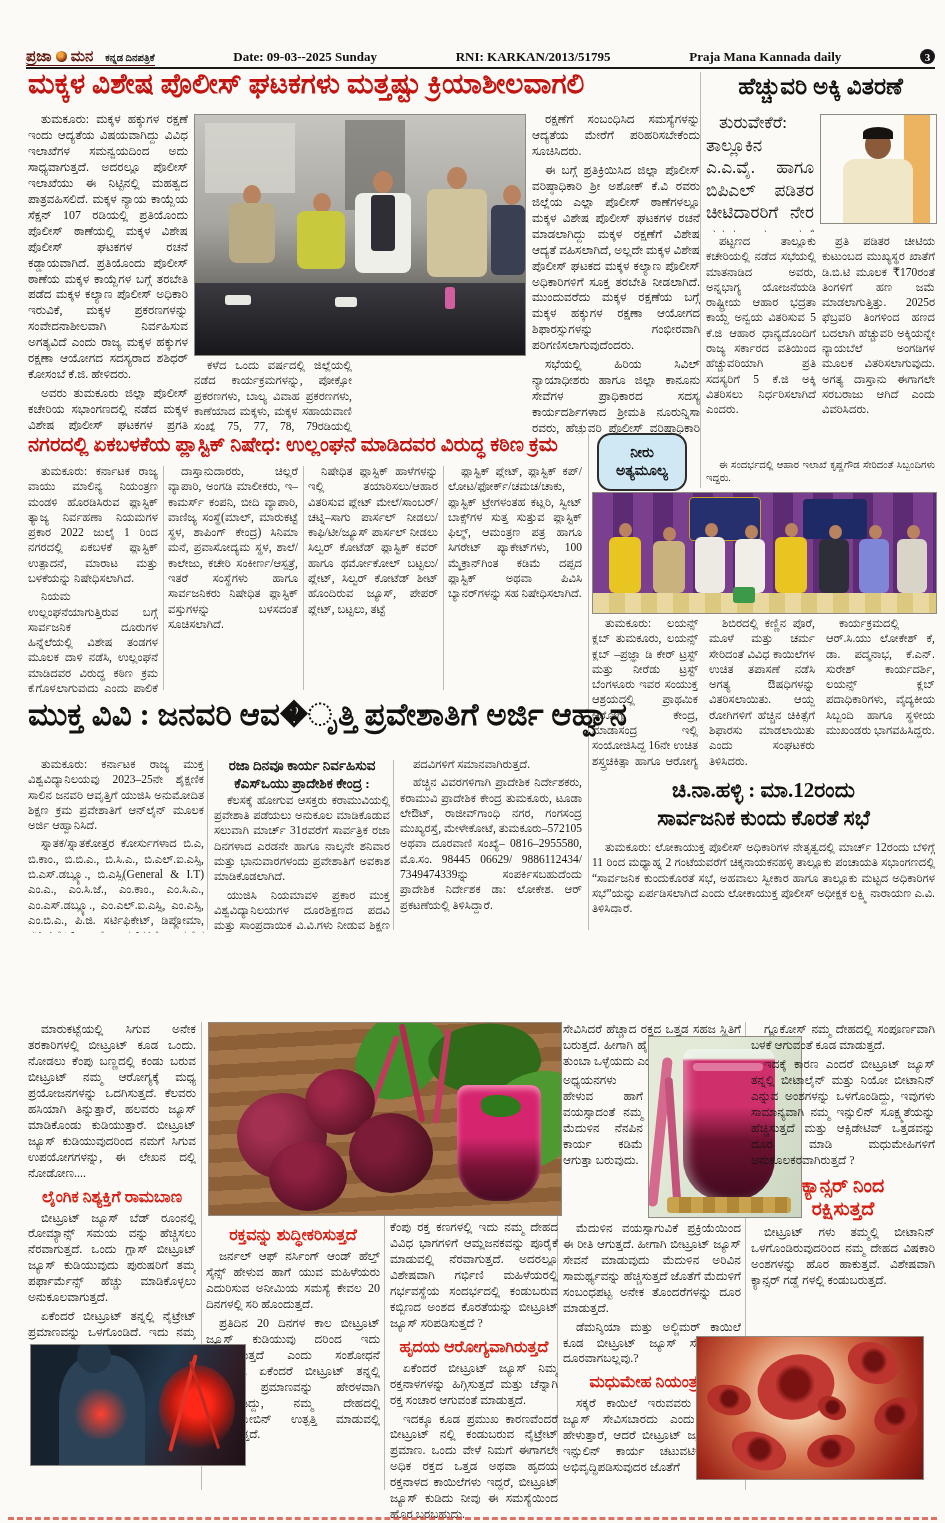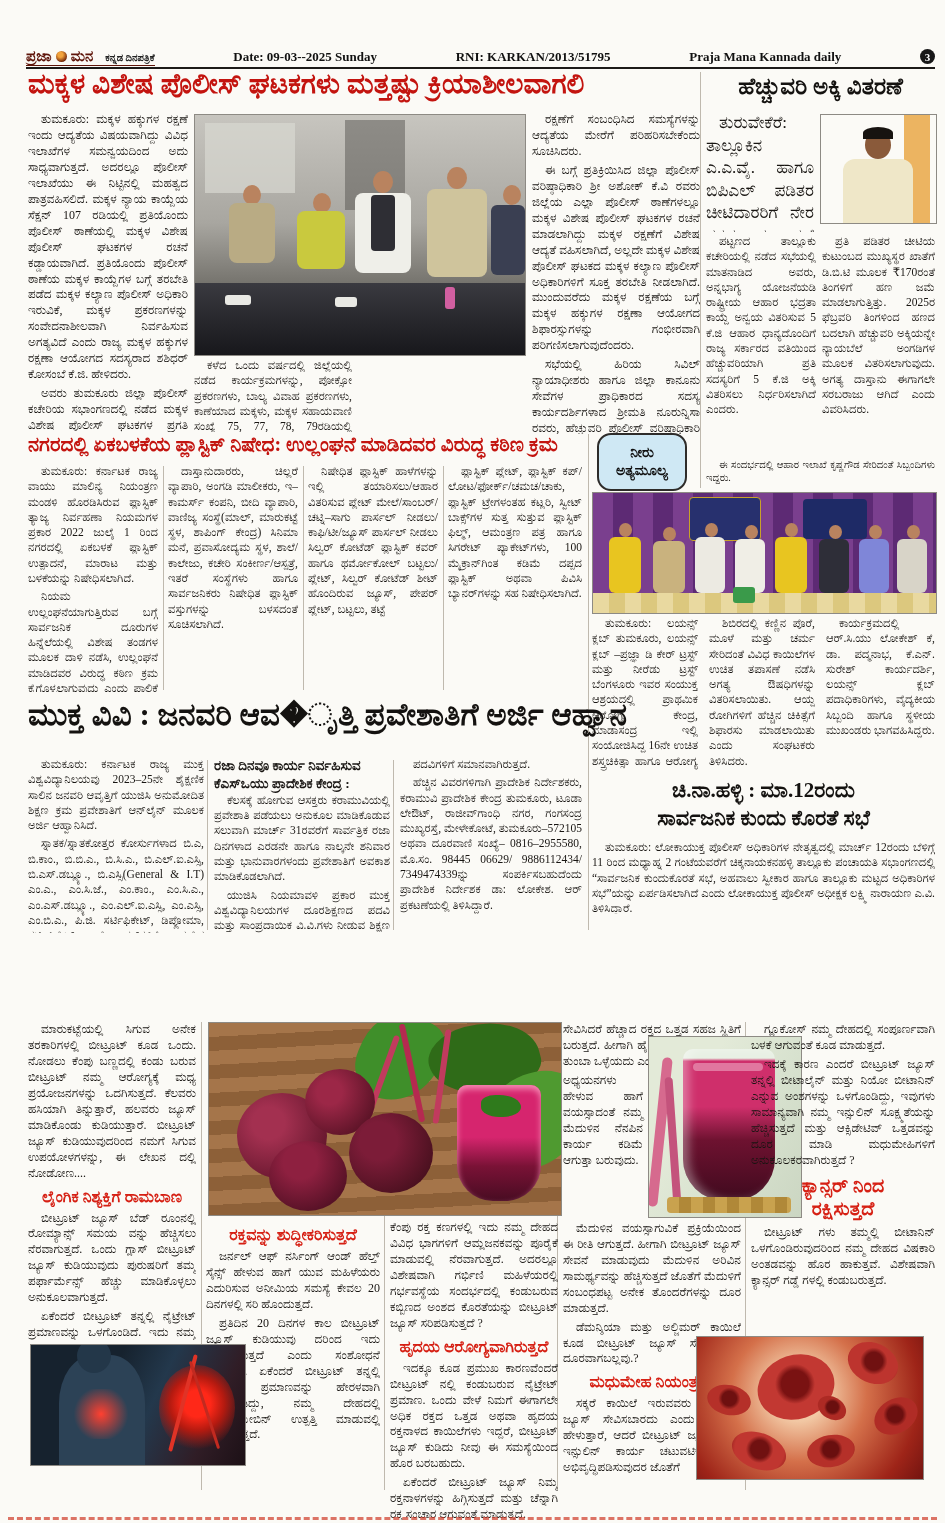--- a/index.html
+++ b/index.html
@@ -169,21 +169,21 @@
   <div class="col" style="left:592px;top:840px;width:343px;height:74px;font-size:11.5px;">
       <p>ತುಮಕೂರು: ಲೋಕಾಯುಕ್ತ ಪೊಲೀಸ್ ಅಧಿಕಾರಿಗಳ ನೇತೃತ್ವದಲ್ಲಿ ಮಾರ್ಚ್ 12ರಂದು ಬೆಳಿಗ್ಗೆ 11 ರಿಂದ ಮಧ್ಯಾಹ್ನ 2 ಗಂಟೆಯವರೆಗೆ ಚಿಕ್ಕನಾಯಕನಹಳ್ಳಿ ತಾಲ್ಲೂಕು ಪಂಚಾಯತಿ ಸಭಾಂಗಣದಲ್ಲಿ “ಸಾರ್ವಜನಿಕ ಕುಂದುಕೊರತೆ ಸಭೆ, ಅಹವಾಲು ಸ್ವೀಕಾರ ಹಾಗೂ ತಾಲ್ಲೂಕು ಮಟ್ಟದ ಅಧಿಕಾರಿಗಳ ಸಭೆ”ಯನ್ನು ಏರ್ಪಡಿಸಲಾಗಿದೆ ಎಂದು ಲೋಕಾಯುಕ್ತ ಪೊಲೀಸ್ ಅಧೀಕ್ಷಕ ಲಕ್ಷ್ಮಿ ನಾರಾಯಣ ಎ.ವಿ. ತಿಳಿಸಿದ್ದಾರೆ.</p>
     </div>
 
   <div class="abs hl-black" style="left:28px;top:697px;width:556px;font-size:31px;text-align:center;white-space:nowrap;">ಮುಕ್ತ ವಿವಿ : ಜನವರಿ ಆವ�ೃತ್ತಿ ಪ್ರವೇಶಾತಿಗೆ ಅರ್ಜಿ ಆಹ್ವಾನ</div>
   <div class="col" style="left:28px;top:757px;width:176px;height:176px;font-size:11.5px;">
       <p>ತುಮಕೂರು: ಕರ್ನಾಟಕ ರಾಜ್ಯ ಮುಕ್ತ ವಿಶ್ವವಿದ್ಯಾನಿಲಯವು 2023–25ನೇ ಶೈಕ್ಷಣಿಕ ಸಾಲಿನ ಜನವರಿ ಆವೃತ್ತಿಗೆ ಯುಜಿಸಿ ಅನುಮೋದಿತ ಶಿಕ್ಷಣ ಕ್ರಮ ಪ್ರವೇಶಾತಿಗೆ ಆನ್‌ಲೈನ್ ಮೂಲಕ ಅರ್ಜಿ ಆಹ್ವಾನಿಸಿದೆ.</p>
       <p>ಸ್ನಾತಕ/ಸ್ನಾತಕೋತ್ತರ ಕೋರ್ಸುಗಳಾದ ಬಿ.ಎ, ಬಿ.ಕಾಂ., ಬಿ.ಬಿ.ಎ., ಬಿ.ಸಿ.ಎ., ಬಿ.ಎಲ್.ಐ.ಎಸ್ಸಿ, ಬಿ.ಎಸ್.ಡಬ್ಲ್ಯೂ., ಬಿ.ಎಸ್ಸಿ(General &amp; I.T) ಎಂ.ಎ., ಎಂ.ಸಿ.ಜೆ., ಎಂ.ಕಾಂ., ಎಂ.ಸಿ.ಎ., ಎಂ.ಎಸ್.ಡಬ್ಲ್ಯೂ., ಎಂ.ಎಲ್.ಐ.ಎಸ್ಸಿ, ಎಂ.ಎಸ್ಸಿ, ಎಂ.ಬಿ.ಎ., ಪಿ.ಜಿ. ಸರ್ಟಿಫಿಕೇಟ್, ಡಿಪ್ಲೋಮಾ, ಸರ್ಟಿಫಿಕೇಟ್ ಪ್ರೋಗ್ರಾಮ್ಸ್‌ಗಳಿಗೆ ಪ್ರವೇಶ ಪಡೆಯಲು ಮಾರ್ಚ್ 31 ಕಡೆಯ ದಿನವಾಗಿದೆ.</p>
     </div>
   <div class="col" style="left:214px;top:757px;width:176px;height:176px;font-size:11.5px;">
-    <div style="font-weight:bold;text-align:left;font-size:13.5px;">
+    <div style="font-weight:bold;text-align:center;font-size:13.5px;">
       <div>ರಜಾ ದಿನವೂ ಕಾರ್ಯ ನಿರ್ವಹಿಸುವ</div>
       <div>ಕೆಎಸ್ಒಯು ಪ್ರಾದೇಶಿಕ ಕೇಂದ್ರ :</div>
     </div>
     <div>
         <p>ಕೆಲಸಕ್ಕೆ ಹೋಗುವ ಆಸಕ್ತರು ಕರಾಮುವಿಯಲ್ಲಿ ಪ್ರವೇಶಾತಿ ಪಡೆಯಲು ಅನುಕೂಲ ಮಾಡಿಕೊಡುವ ಸಲುವಾಗಿ ಮಾರ್ಚ್ 31ರವರೆಗೆ ಸಾರ್ವತ್ರಿಕ ರಜಾ ದಿನಗಳಾದ ಎರಡನೇ ಹಾಗೂ ನಾಲ್ಕನೇ ಶನಿವಾರ ಮತ್ತು ಭಾನುವಾರಗಳಂದು ಪ್ರವೇಶಾತಿಗೆ ಅವಕಾಶ ಮಾಡಿಕೊಡಲಾಗಿದೆ.</p>
         <p>ಯುಜಿಸಿ ನಿಯಮಾವಳಿ ಪ್ರಕಾರ ಮುಕ್ತ ವಿಶ್ವವಿದ್ಯಾನಿಲಯಗಳ ದೂರಶಿಕ್ಷಣದ ಪದವಿ ಮತ್ತು ಸಾಂಪ್ರದಾಯಿಕ ವಿ.ವಿ.ಗಳು ನೀಡುವ ಶಿಕ್ಷಣ ಕ್ರಮಗಳ</p>
       </div>
   </div>
   <div class="col" style="left:400px;top:757px;width:182px;height:176px;font-size:11.5px;">
       <p>ಪದವಿಗಳಿಗೆ ಸಮಾನವಾಗಿರುತ್ತದೆ.</p>
@@ -192,21 +192,21 @@
   <div class="vrule" style="left:207px;top:760px;height:170px;"></div>
   <div class="vrule" style="left:393px;top:760px;height:170px;"></div>
 
 
   <div class="vrule" style="left:201px;top:1022px;height:468px;"></div>
   <div class="vrule" style="left:384px;top:1022px;height:468px;"></div>
   <div class="vrule" style="left:557px;top:1022px;height:468px;"></div>
   <div class="vrule" style="left:745px;top:1022px;height:468px;"></div>
 
   <div class="col" style="left:28px;top:1022px;width:168px;height:318px;">
-    <p>ಮಾರುಕಟ್ಟೆಯಲ್ಲಿ ಸಿಗುವ ಅನೇಕ ತರಕಾರಿಗಳಲ್ಲಿ ಬೀಟ್ರೂಟ್ ಕೂಡ ಒಂದು. ನೋಡಲು ಕೆಂಪು ಬಣ್ಣದಲ್ಲಿ ಕಂಡು ಬರುವ ಬೀಟ್ರೂಟ್ ನಮ್ಮ ಆರೋಗ್ಯಕ್ಕೆ ಮಧ್ಯ ಪ್ರಯೋಜನಗಳನ್ನು ಒದಗಿಸುತ್ತದೆ. ಕೆಲವರು ಹಸಿಯಾಗಿ ತಿನ್ನುತ್ತಾರೆ, ಹಲವರು ಜ್ಯೂಸ್ ಮಾಡಿಕೊಂಡು ಕುಡಿಯುತ್ತಾರೆ. ಬೀಟ್ರೂಟ್ ಜ್ಯೂಸ್ ಕುಡಿಯುವುದರಿಂದ ನಮಗೆ ಸಿಗುವ ಉಪಯೋಳಗಳನ್ನು, ಈ ಲೇಖನ ದಲ್ಲಿ ನೋಡೋಣ....</p>
+    <p>ಮಾರುಕಟ್ಟೆಯಲ್ಲಿ ಸಿಗುವ ಅನೇಕ ತರಕಾರಿಗಳಲ್ಲಿ ಬೀಟ್ರೂಟ್ ಕೂಡ ಒಂದು. ನೋಡಲು ಕೆಂಪು ಬಣ್ಣದಲ್ಲಿ ಕಂಡು ಬರುವ ಬೀಟ್ರೂಟ್ ನಮ್ಮ ಆರೋಗ್ಯಕ್ಕೆ ಮಧ್ಯ ಪ್ರಯೋಜನಗಳನ್ನು ಒದಗಿಸುತ್ತದೆ. ಕೆಲವರು ಹಸಿಯಾಗಿ ತಿನ್ನುತ್ತಾರೆ, ಹಲವರು ಜ್ಯೂಸ್ ಮಾಡಿಕೊಂಡು ಕುಡಿಯುತ್ತಾರೆ. ಬೀಟ್ರೂಟ್ ಜ್ಯೂಸ್ ಕುಡಿಯುವುದರಿಂದ ನಮಗೆ ಸಿಗುವ ಉಪಯೋಗಗಳನ್ನು, ಈ ಲೇಖನ ದಲ್ಲಿ ನೋಡೋಣ....</p>
     <div class="sub-red">ಲೈಂಗಿಕ ನಿಶ್ಯಕ್ತಿಗೆ ರಾಮಬಾಣ</div>
     <div>
         <p>ಬೀಟ್ರೂಟ್ ಜ್ಯೂಸ್ ಬೆಡ್ ರೂಂನಲ್ಲಿ ರೋಮ್ಯಾನ್ಸ್ ಸಮಯ ವನ್ನು ಹೆಚ್ಚಿಸಲು ನೆರವಾಗುತ್ತದೆ. ಒಂದು ಗ್ಲಾಸ್ ಬೀಟ್ರೂಟ್ ಜ್ಯೂಸ್ ಕುಡಿಯುವುದು ಪುರುಷರಿಗೆ ತಮ್ಮ ಪರ್ಫಾರ್ಮೆನ್ಸ್ ಹೆಚ್ಚು ಮಾಡಿಕೊಳ್ಳಲು ಅನುಕೂಲವಾಗುತ್ತದೆ.</p>
         <p>ಏಕೆಂದರೆ ಬೀಟ್ರೂಟ್ ತನ್ನಲ್ಲಿ ನೈಟ್ರೇಟ್ ಪ್ರಮಾಣವನ್ನು ಒಳಗೊಂಡಿದೆ. ಇದು ನಮ್ಮ ದೇಹದಲ್ಲಿ ನೈಟ್ರೇಟ್ ಆಕ್ಸೈಡ್</p>
       </div>
   </div>
 
   <div class="photo" style="left:208px;top:1022px;width:352px;height:192px;background:repeating-linear-gradient(177deg,#a5754a 0 14px,#8d6038 14px 28px);">
     <div class="abs" style="left:150px;top:-10px;width:80px;height:90px;background:#3f8f2a;border-radius:50% 30% 60% 40%;transform:rotate(25deg);"></div>
     <div class="abs" style="left:220px;top:0px;width:110px;height:70px;background:#2f6b18;border-radius:40% 60% 30% 60%;transform:rotate(-15deg);"></div>
@@ -227,22 +227,22 @@
     <div>
         <p>ಜರ್ನಲ್ ಆಫ್ ನರ್ಸಿಂಗ್ ಆಂಡ್ ಹೆಲ್ತ್ ಸೈನ್ಸ್ ಹೇಳುವ ಹಾಗೆ ಯುವ ಮಹಿಳೆಯರು ಎದುರಿಸುವ ಅನೀಮಿಯ ಸಮಸ್ಯೆ ಕೇವಲ 20 ದಿನಗಳಲ್ಲಿ ಸರಿ ಹೊಂದುತ್ತದೆ.</p>
         <p>ಪ್ರತಿದಿನ 20 ದಿನಗಳ ಕಾಲ ಬೀಟ್ರೂಟ್ ಜ್ಯೂಸ್ ಕುಡಿಯುವು ದರಿಂದ ಇದು ಸಾಧ್ಯವಾಗುತ್ತದೆ ಎಂದು ಸಂಶೋಧನೆ ಹೇಳುತ್ತದೆ. ಏಕೆಂದರೆ ಬೀಟ್ರೂಟ್ ತನ್ನಲ್ಲಿ ಕಬ್ಬಿಣದ ಪ್ರಮಾಣವನ್ನು ಹೇರಳವಾಗಿ ಒಳಗೊಂಡಿದ್ದು, ನಮ್ಮ ದೇಹದಲ್ಲಿ ಹಿಮೋಗ್ಲೋಬಿನ್ ಉತ್ಪತ್ತಿ ಮಾಡುವಲ್ಲಿ ನೆರವಾಗುತ್ತದೆ.</p>
       </div>
   </div>
 
   <div class="col" style="left:390px;top:1220px;width:168px;height:300px;">
     <p style="text-indent:0;">ಕೆಂಪು ರಕ್ತ ಕಣಗಳಲ್ಲಿ ಇದು ನಮ್ಮ ದೇಹದ ವಿವಿಧ ಭಾಗಗಳಿಗೆ ಆಮ್ಲಜನಕವನ್ನು ಪೂರೈಕೆ ಮಾಡುವಲ್ಲಿ ನೆರವಾಗುತ್ತದೆ. ಅದರಲ್ಲೂ ವಿಶೇಷವಾಗಿ ಗರ್ಭಿಣಿ ಮಹಿಳೆಯರಲ್ಲಿ ಗರ್ಭವಸ್ಥೆಯ ಸಂದರ್ಭದಲ್ಲಿ ಕಂಡುಬರುವ ಕಬ್ಬಿಣದ ಅಂಶದ ಕೊರತೆಯನ್ನು ಬೀಟ್ರೂಟ್ ಜ್ಯೂಸ್ ಸರಿಪಡಿಸುತ್ತದೆ ?</p>
     <div class="sub-red">ಹೃದಯ ಆರೋಗ್ಯವಾಗಿರುತ್ತದೆ</div>
     <div>
+        <p>ಏಕೆಂದರೆ ಬೀಟ್ರೂಟ್ ಜ್ಯೂಸ್ ನಿಮ್ಮ ರಕ್ತನಾಳಗಳನ್ನು ಹಿಗ್ಗಿಸುತ್ತದೆ ಮತ್ತು ಚೆನ್ನಾಗಿ ರಕ್ತ ಸಂಚಾರ ಆಗುವಂತೆ ಮಾಡುತ್ತದೆ.</p>
         <p>ಇದಕ್ಕೂ ಕೂಡ ಪ್ರಮುಖ ಕಾರಣವೆಂದರೆ ಬೀಟ್ರೂಟ್ ನಲ್ಲಿ ಕಂಡುಬರುವ ನೈಟ್ರೇಟ್ ಪ್ರಮಾಣ. ಒಂದು ವೇಳೆ ನಿಮಗೆ ಈಗಾಗಲೇ ಅಧಿಕ ರಕ್ತದ ಒತ್ತಡ ಅಥವಾ ಹೃದಯ ರಕ್ತನಾಳದ ಕಾಯಿಲೆಗಳು ಇದ್ದರೆ, ಬೀಟ್ರೂಟ್ ಜ್ಯೂಸ್ ಕುಡಿದು ನೀವು ಈ ಸಮಸ್ಯೆಯಿಂದ ಹೊರ ಬರಬಹುದು.</p>
-        <p>ಏಕೆಂದರೆ ಬೀಟ್ರೂಟ್ ಜ್ಯೂಸ್ ನಿಮ್ಮ ರಕ್ತನಾಳಗಳನ್ನು ಹಿಗ್ಗಿಸುತ್ತದೆ ಮತ್ತು ಚೆನ್ನಾಗಿ ರಕ್ತ ಸಂಚಾರ ಆಗುವಂತೆ ಮಾಡುತ್ತದೆ.</p>
       </div>
   </div>
 
   <div class="col" style="left:563px;top:1022px;width:178px;height:470px;">
     <p style="text-indent:0;">ಸೇವಿಸಿದರೆ ಹೆಚ್ಚಾದ ರಕ್ತದ ಒತ್ತಡ ಸಹಜ ಸ್ಥಿತಿಗೆ ಬರುತ್ತದೆ. ಹೀಗಾಗಿ ಹೈ.ಬಿಪಿ ಇರುವವರಿಗೆ ಇದು ತುಂಬಾ ಒಳ್ಳೆಯದು ಎಂದು ಹೇಳ ಬಹುದು.</p>
     <div style="width:80px;height:148px;">
         <p style="text-indent:0;margin:0;">ಅಧ್ಯಯನಗಳು ಹೇಳುವ ಹಾಗೆ ವಯಸ್ಸಾದಂತೆ ನಮ್ಮ ಮೆದುಳಿನ ನೆನಪಿನ ಕಾರ್ಯ ಕಡಿಮೆ ಆಗುತ್ತಾ ಬರುವುದು.</p>
       </div>
     <div>
         <p>ಮೆದುಳಿನ ವಯಸ್ಸಾಗುವಿಕೆ ಪ್ರಕ್ರಿಯೆಯಿಂದ ಈ ರೀತಿ ಆಗುತ್ತದೆ. ಹೀಗಾಗಿ ಬೀಟ್ರೂಟ್ ಜ್ಯೂಸ್ ಸೇವನೆ ಮಾಡುವುದು ಮೆದುಳಿನ ಅರಿವಿನ ಸಾಮರ್ಥ್ಯವನ್ನು ಹೆಚ್ಚಿಸುತ್ತದೆ ಜೊತೆಗೆ ಮೆದುಳಿಗೆ ಸಂಬಂಧಪಟ್ಟ ಅನೇಕ ತೊಂದರೆಗಳನ್ನು ದೂರ ಮಾಡುತ್ತದೆ.</p>
@@ -265,21 +265,21 @@
   <div class="col" style="left:751px;top:1022px;width:184px;height:310px;">
     <div>
         <p>ಗ್ಲೂಕೋಸ್ ನಮ್ಮ ದೇಹದಲ್ಲಿ ಸಂಪೂರ್ಣವಾಗಿ ಬಳಕೆ ಆಗುವಂತೆ ಕೂಡ ಮಾಡುತ್ತದೆ.</p>
         <p>ಇದಕ್ಕೆ ಕಾರಣ ಎಂದರೆ ಬೀಟ್ರೂಟ್ ಜ್ಯೂಸ್ ತನ್ನಲ್ಲಿ ಬೀಟಾಲೈನ್ ಮತ್ತು ನಿಯೋ ಬೀಟಾನಿನ್ ಎನ್ನುವ ಅಂಶಗಳನ್ನು ಒಳಗೊಂಡಿದ್ದು, ಇವುಗಳು ಸಾಮಾನ್ಯವಾಗಿ ನಮ್ಮ ಇನ್ಸುಲಿನ್ ಸೂಕ್ಷ್ಮತೆಯನ್ನು ಹೆಚ್ಚಿಸುತ್ತದೆ ಮತ್ತು ಆಕ್ಸಿಡೇಟಿವ್ ಒತ್ತಡವನ್ನು ದೂರ ಮಾಡಿ ಮಧುಮೇಹಿಗಳಿಗೆ ಅನುಕೂಲಕರವಾಗಿರುತ್ತದೆ ?</p>
       </div>
     <div class="sub-red" style="font-size:19px;">
       <div>ಕ್ಯಾನ್ಸರ್ ನಿಂದ</div>
       <div>ರಕ್ಷಿಸುತ್ತದೆ</div>
     </div>
     <div>
-        <p>ಬೀಟ್ರೂಟ್ ಗಳು ತಮ್ಮಲ್ಲಿ ಬೀಟಾನಿನ್ ಒಳಗೊಂಡಿರುವುದರಿಂದ ನಮ್ಮ ದೇಹದ ವಿಷಕಾರಿ ಅಂತಡವನ್ನು ಹೊರ ಹಾಕುತ್ತವೆ. ವಿಶೇಷವಾಗಿ ಕ್ಯಾನ್ಸರ್ ಗಡ್ಡೆ ಗಳಲ್ಲಿ ಕಂಡುಬರುತ್ತದೆ.</p>
+        <p>ಬೀಟ್ರೂಟ್ ಗಳು ತಮ್ಮಲ್ಲಿ ಬೀಟಾನಿನ್ ಒಳಗೊಂಡಿರುವುದರಿಂದ ನಮ್ಮ ದೇಹದ ವಿಷಕಾರಿ ಅಂಶಗಳನ್ನು ಹೊರ ಹಾಕುತ್ತವೆ. ವಿಶೇಷವಾಗಿ ಕ್ಯಾನ್ಸರ್ ಗಡ್ಡೆ ಗಳಲ್ಲಿ ಕಂಡುಬರುತ್ತದೆ.</p>
       </div>
   </div>
 
   <div class="photo" style="left:30px;top:1344px;width:214px;height:120px;background:linear-gradient(115deg,#16222e 0 35%,#23384c 55%,#301d26 80%,#1c1016);">
     <div class="abs" style="left:28px;top:10px;width:86px;height:120px;background:#2c4256;border-radius:40% 40% 0 0;"></div>
     <div class="abs" style="left:46px;top:-6px;width:34px;height:34px;background:#233749;border-radius:50%;"></div>
     <div class="abs" style="left:40px;top:44px;width:60px;height:50px;background:radial-gradient(circle,#ff4030 0%,rgba(255,64,48,0) 70%);"></div>
     <div class="abs" style="left:128px;top:20px;width:76px;height:86px;background:radial-gradient(circle at 50% 45%,#ff2818 0 22%,#b31a10 45%,rgba(120,16,10,0) 75%);border-radius:50%;"></div>
     <div class="abs" style="left:150px;top:8px;width:4px;height:100px;background:#e03326;transform:rotate(15deg);border-radius:2px;"></div>
     <div class="abs" style="left:172px;top:14px;width:3px;height:92px;background:#c22a20;transform:rotate(-18deg);border-radius:2px;"></div>

